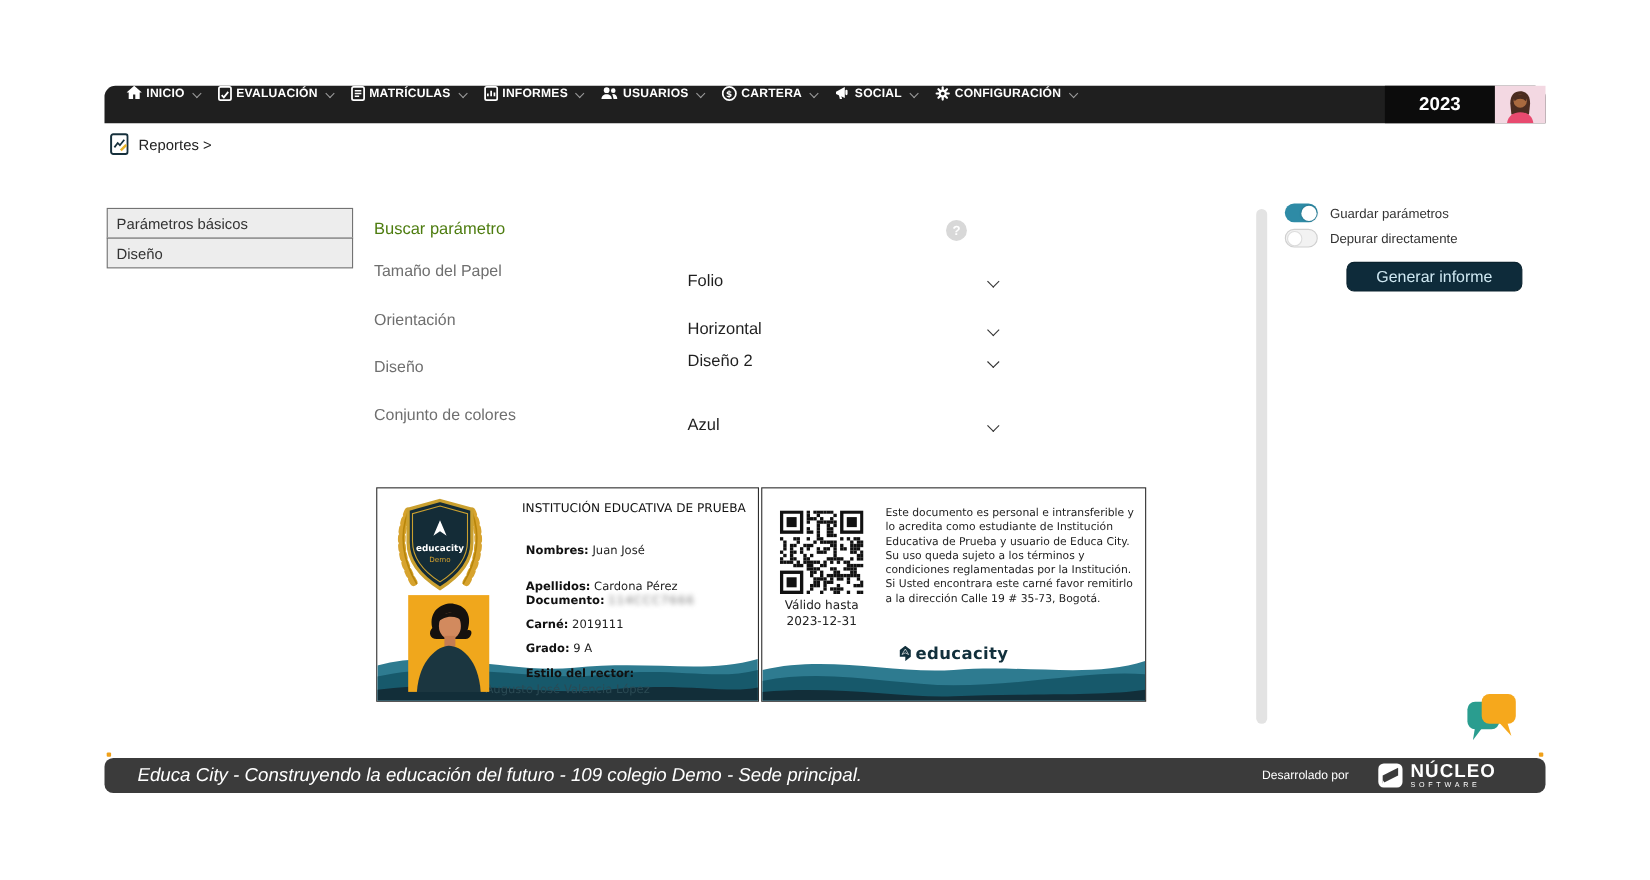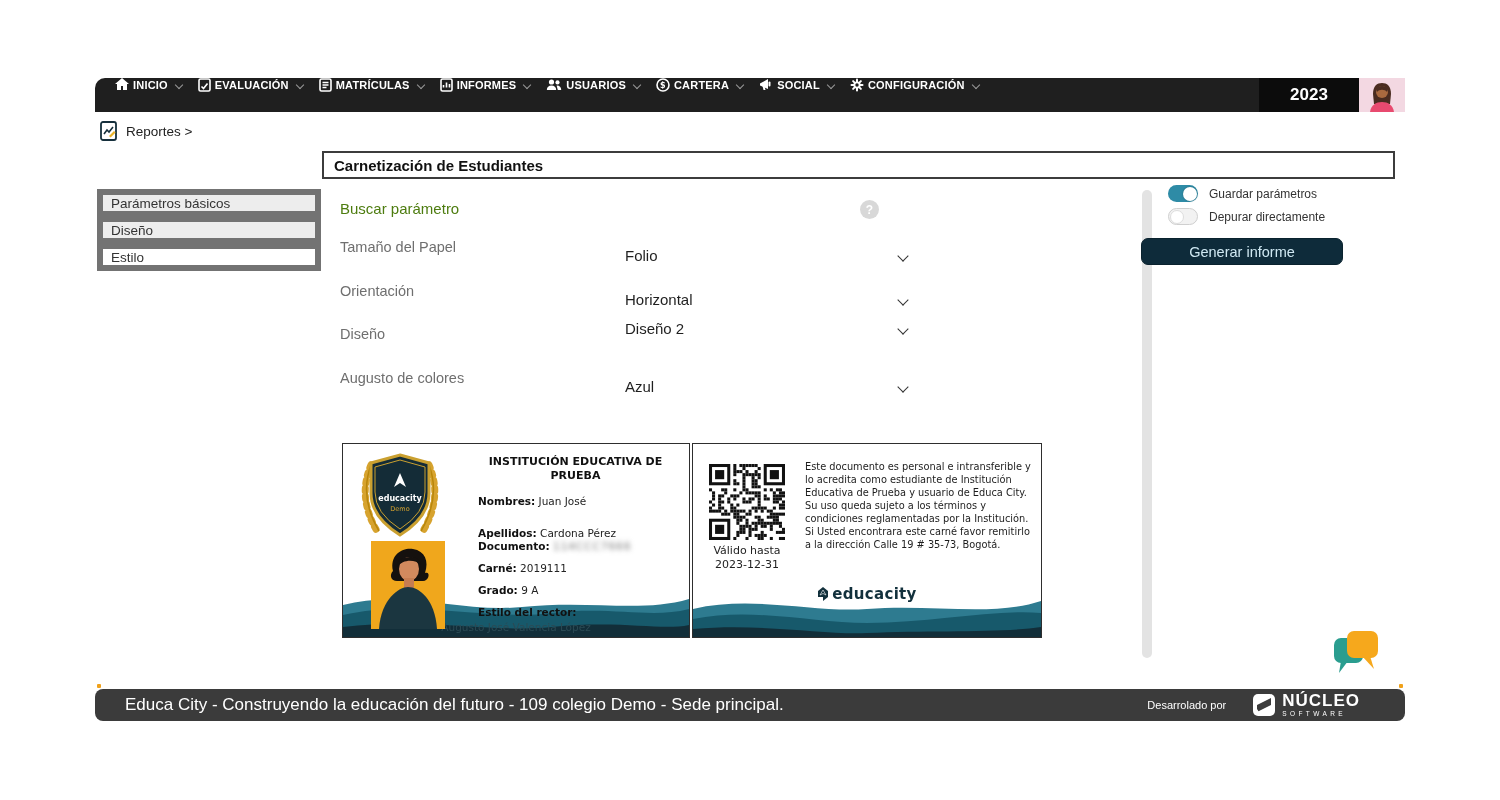--- a/index.html
+++ b/index.html
@@ -26,21 +26,21 @@
                background:#fff; font-size:14px; font-weight:bold; color:#111; display:flex;
                align-items:center; padding:0 8px; cursor:pointer; }
   .selectbox .chev { margin-left:auto; width:7px; height:7px; border-right:1.7px solid #222;
                      border-bottom:1.7px solid #222; transform:rotate(45deg) translate(-2px,-2px); }
   .titlebox { position:absolute; left:322px; top:151px; width:1073px; height:28px; border:2px solid #3c3c3c;
               background:#fff; font-size:15px; font-weight:bold; color:#111; display:flex;
               align-items:center; padding:0 10px; }
 
   
   .sidebar { position:absolute; left:97px; top:190px; width:224px; }
-  .side-item { height:28px; background:#ededed; border:6px solid #737373; margin-top:-1px;
+  .side-item { height:28px; background:#ededed; border:1px solid #737373; margin-top:-1px;
                font-size:13.5px; color:#333; display:flex; align-items:center; padding-left:8px; cursor:pointer; }
   .side-item.selected { background:#fff; }
 
   
   .search-label { position:absolute; left:340px; top:200px; font-size:15px; color:#4d7c0f; }
   .help-icon { position:absolute; left:860px; top:200px; width:19px; height:19px; border-radius:50%;
                background:#d8d8d8; color:#fff; font-size:12px; font-weight:bold; display:flex;
                align-items:center; justify-content:center; cursor:pointer; }
   .param-label { position:absolute; left:340px; font-size:14.5px; color:#6f6f6f; }
   .param-value { position:absolute; left:625px; width:282px; font-size:15px; color:#1f1f1f;
@@ -52,53 +52,53 @@
   .scrollbar { position:absolute; left:1142px; top:190px; width:10px; height:468px;
                background:#e3e3e3; border-radius:5px; }
   .toggle-row { position:absolute; left:1168px; display:flex; align-items:center; gap:11px; }
   .toggle { width:30px; height:17px; border-radius:9px; position:relative; cursor:pointer; flex:none; }
   .toggle .knob { position:absolute; top:1.5px; width:14px; height:14px; border-radius:50%; background:#fff; }
   .toggle.on { background:#2e8ba6; }
   .toggle.on .knob { right:1.5px; box-shadow:0 0 2px rgba(0,0,0,.3); }
   .toggle.off { background:#f2f2f2; border:1px solid #cfcfcf; }
   .toggle.off .knob { left:1px; top:.5px; border:1px solid #ddd; }
   .toggle-label { font-size:12px; color:#333; }
-  .gen-btn { position:absolute; left:1141px; top:238px; width:202px; height:27px; background:#0e2b3a;
+  .gen-btn { position:absolute; left:1224px; top:238px; width:160px; height:27px; background:#0e2b3a;
              border:1px solid #0a222e; border-radius:7px; color:#cfe8f2; font-size:14.5px;
              font-family:"Liberation Sans", sans-serif; display:flex; align-items:center;
              justify-content:center; cursor:pointer; }
 
   
   .card { position:absolute; top:443px; height:195px; background:#fff; border:1px solid #2e2e2e;
           font-family:"DejaVu Sans", sans-serif; overflow:hidden; }
   .card.front { left:342px; width:348px; }
   .card.back  { left:692px; width:350px; }
   .waves { position:absolute; left:0; bottom:0; width:100%; height:54px; z-index:1; }
-  .school-title { position:absolute; left:130px; top:11px; width:205px; text-align:center;
-                  font-size:11px; font-weight:bold; color:#111; line-height:1.3; z-index:2; }
+  .school-title { position:absolute; left:130px; top:11px; width:205px; text-align:right;
+                  font-size:11px; font-weight:normal; color:#111; line-height:1.3; z-index:2; }
   .fieldrow { position:absolute; left:135px; font-size:10.5px; color:#222; z-index:2; white-space:nowrap; }
   .fieldrow b { color:#111; }
   .blurred { filter:blur(2.5px); color:#777; letter-spacing:1px; }
   .rector-name { position:absolute; left:0; right:0; top:177px; text-align:center; font-size:10.5px;
                  color:#2b4a54; z-index:2; }
   .shield-wrap { position:absolute; left:12px; top:5px; z-index:2; }
   .photo-wrap { position:absolute; left:28px; top:97px; z-index:3; }
   .qr-wrap { position:absolute; left:16px; top:20px; z-index:2; background:#fff; }
   .valid { position:absolute; left:0; top:100px; width:108px; text-align:center; font-size:11px;
            color:#222; line-height:1.25; z-index:2; }
   .disclaimer { position:absolute; left:112px; top:16px; width:228px; font-size:9.8px; color:#1c1c1c;
                 line-height:1.33; z-index:2; }
   .card-brand { position:absolute; left:0; right:0; top:141px; display:flex; align-items:center;
                 justify-content:center; gap:3px; z-index:2; color:#12303c; font-weight:bold;
                 font-size:15px; letter-spacing:.3px; }
 
   
   .footer { position:absolute; left:95px; top:689px; width:1310px; height:32px; background:#3b3b3b;
             border-radius:8px; display:flex; align-items:center; color:#fff; }
-  .footer-text { margin-left:30px; font-size:17px; }
+  .footer-text { margin-left:30px; font-size:17px;font-style:italic; }
   .footer-right { margin-left:auto; margin-right:45px; display:flex; align-items:center; gap:26px; }
   .devby { font-size:11px; }
   .nucleo { display:flex; align-items:center; gap:6px; }
   .nucleo-name { line-height:1; }
   .nucleo-name .n1 { font-size:17px; font-weight:bold; letter-spacing:1px; }
   .nucleo-name .n2 { font-size:6.5px; letter-spacing:3.4px; margin-top:2px; }
   .dot { position:absolute; width:4px; height:4px; background:#f0a11a; border-radius:1px; }
 
   .chat-widget { position:absolute; left:1332px; top:629px; cursor:pointer; }
 </style>
@@ -204,26 +204,24 @@
 
   <div class="breadcrumb">
     <svg width="17" height="20" viewBox="0 0 17 20">
         <rect x="1" y="1" width="15" height="18" rx="2" fill="#fff" stroke="#16303c" stroke-width="1.8"></rect>
         <path d="M4 13l3-4 2 2 4-5" fill="none" stroke="#16303c" stroke-width="1.6"></path>
         <path d="M9 15l5-5 1.6 1.6-5 5z" fill="#e8b32a"></path>
       </svg>
     <span>Reportes &gt;</span>
   </div>
 
-  <div class="titlebox">Carnetización de Estudiantes</div>
 
   <div class="sidebar">
     <div class="side-item">Parámetros básicos</div>
     <div class="side-item">Diseño</div>
-    <div class="side-item selected">Estilo</div>
   </div>
 
   <div class="search-label">Buscar parámetro</div>
   <div class="help-icon">?</div>
 
   <div class="param-label" style="top:239px">Tamaño del Papel</div>
   <div class="param-value" style="top:247px">
     <span>Folio</span>
       <span class="chev"></span>
   </div>
@@ -233,21 +231,21 @@
     <span>Horizontal</span>
       <span class="chev"></span>
   </div>
 
   <div class="param-label" style="top:326px">Diseño</div>
   <div class="param-value" style="top:320px">
     <span>Diseño 2</span>
       <span class="chev"></span>
   </div>
 
-  <div class="param-label" style="top:370px">Augusto de colores</div>
+  <div class="param-label" style="top:370px">Conjunto de colores</div>
   <div class="param-value" style="top:378px">
     <span>Azul</span>
       <span class="chev"></span>
   </div>
 
   <div class="scrollbar"></div>
 
   <div class="toggle-row" style="top:185px">
     <div class="toggle on">
         <div class="knob"></div>

